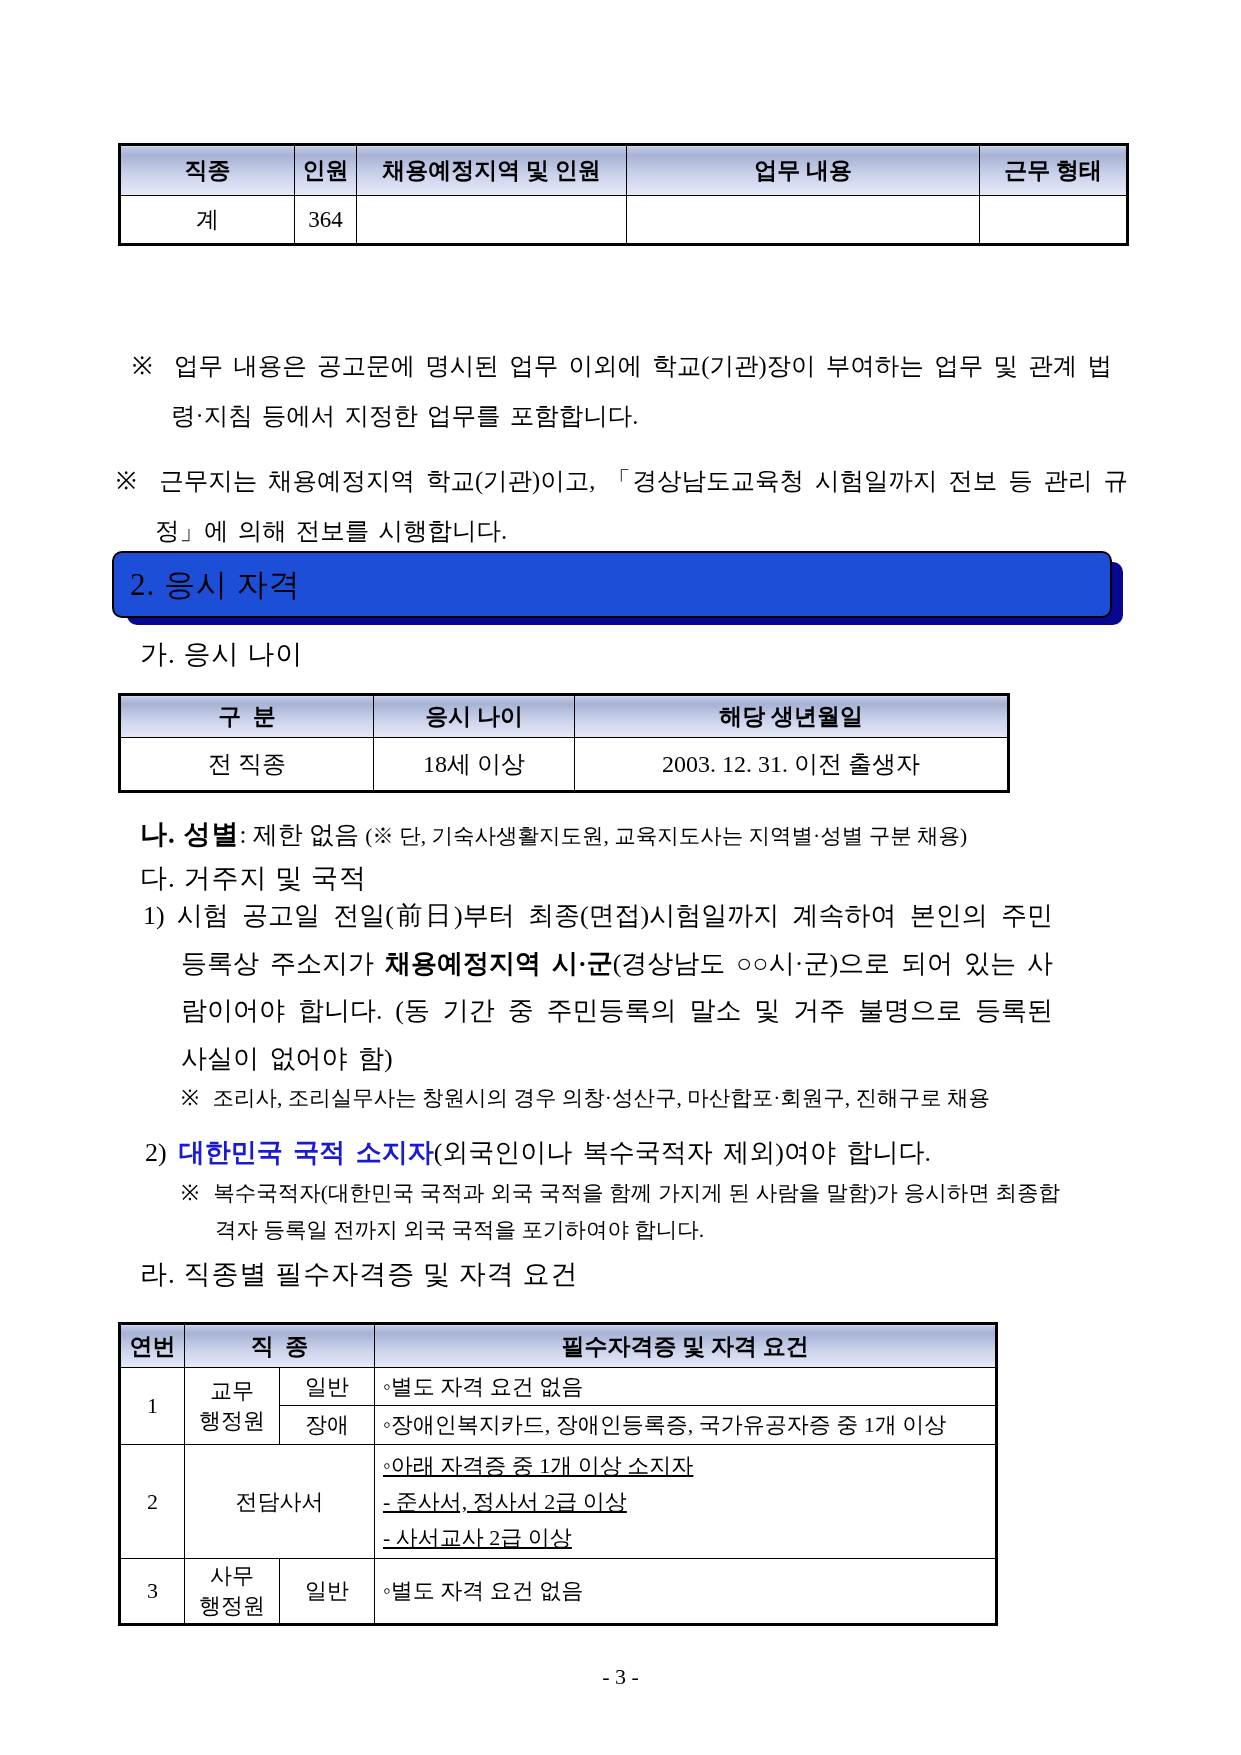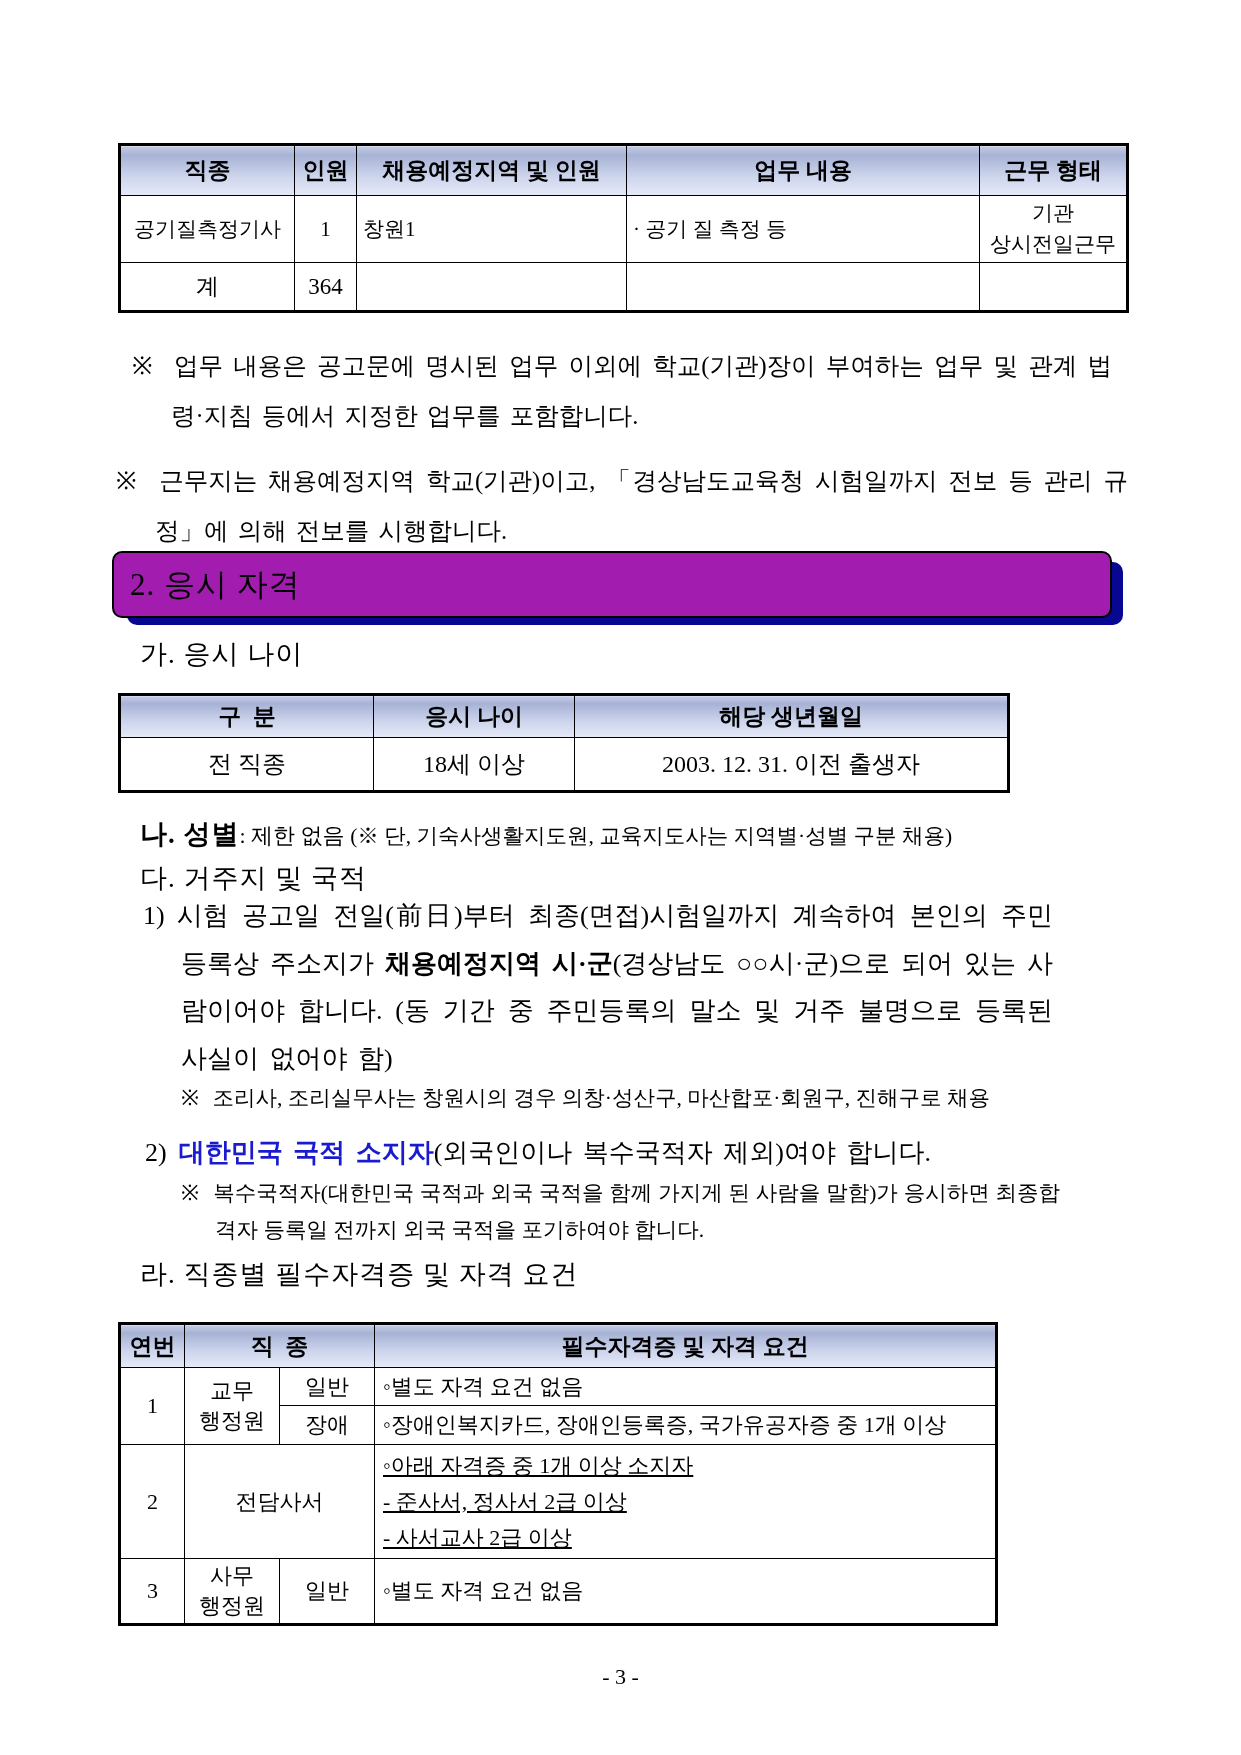--- a/index.html
+++ b/index.html
@@ -43,39 +43,39 @@
   .notes { position:absolute; left:116px; top:325px; width:1012px; }
   .note {
     font-size:24.5px; line-height:49.5px; text-align:justify;
     padding-left:39px; text-indent:-39px; word-spacing:3px;
   }
   .note .marker { margin-right:10px; }
   
   .section-shadow { position:absolute; left:127px; top:562px; width:996px; height:63px; border-radius:10px; }
   .section-box {
     position:absolute; left:112px; top:551px; width:996px; height:63px;
-    background:#a21caf; border:2px solid #000; border-radius:10px;
+    background:#1d4ed8; border:2px solid #000; border-radius:10px;
     display:flex; align-items:center;
   }
   .section-title { font-size:31px; padding-left:16px; letter-spacing:1px; }
   
   .h3 { position:absolute; font-size:27px; letter-spacing:1px; }
   .body-par {
     position:absolute; font-size:26px; line-height:47.5px; text-align:justify;
     padding-left:38px; text-indent:-38px; word-spacing:4px;
   }
   .body-par .num { margin-right:12px; }
   .subnote {
     position:absolute; font-size:21.5px; line-height:37px; text-align:justify;
     padding-left:34px; text-indent:-34px;
   }
   .subnote .marker { margin-right:8px; }
   .gender-line { position:absolute; left:140px; top:816px; white-space:nowrap; }
   .gender-line .lbl { font-size:27px; font-weight:bold; letter-spacing:1px; }
-  .gender-line .val { font-size:22px; }
+  .gender-line .val { font-size:25px; }
   .gender-line .small { font-size:21.5px; }
   .bold { font-weight:bold; }
   .page-number { position:absolute; left:0; top:1664px; width:100%; text-align:center; font-size:22px; }
 </style>
 </head>
 <body>
 
 <div class="page">
 
   <table class="t" id="job-table">
@@ -89,28 +89,20 @@
     <thead>
       <tr>
         <th>직종</th>
         <th>인원</th>
         <th>채용예정지역 및 인원</th>
         <th>업무 내용</th>
         <th>근무 형태</th>
       </tr>
     </thead>
     <tbody>
-      <tr class="r1">
-        <td class="c">공기질측정기사</td>
-        <td class="c">1</td>
-        <td class="l">창원1</td>
-        <td class="l">· 공기 질 측정 등</td>
-        <td class="c pre">기관
-상시전일근무</td>
-      </tr>
       <tr class="r2">
         <td class="c">계</td>
         <td class="c">364</td>
         <td></td>
         <td></td>
         <td></td>
       </tr>
     </tbody>
   </table>
 

